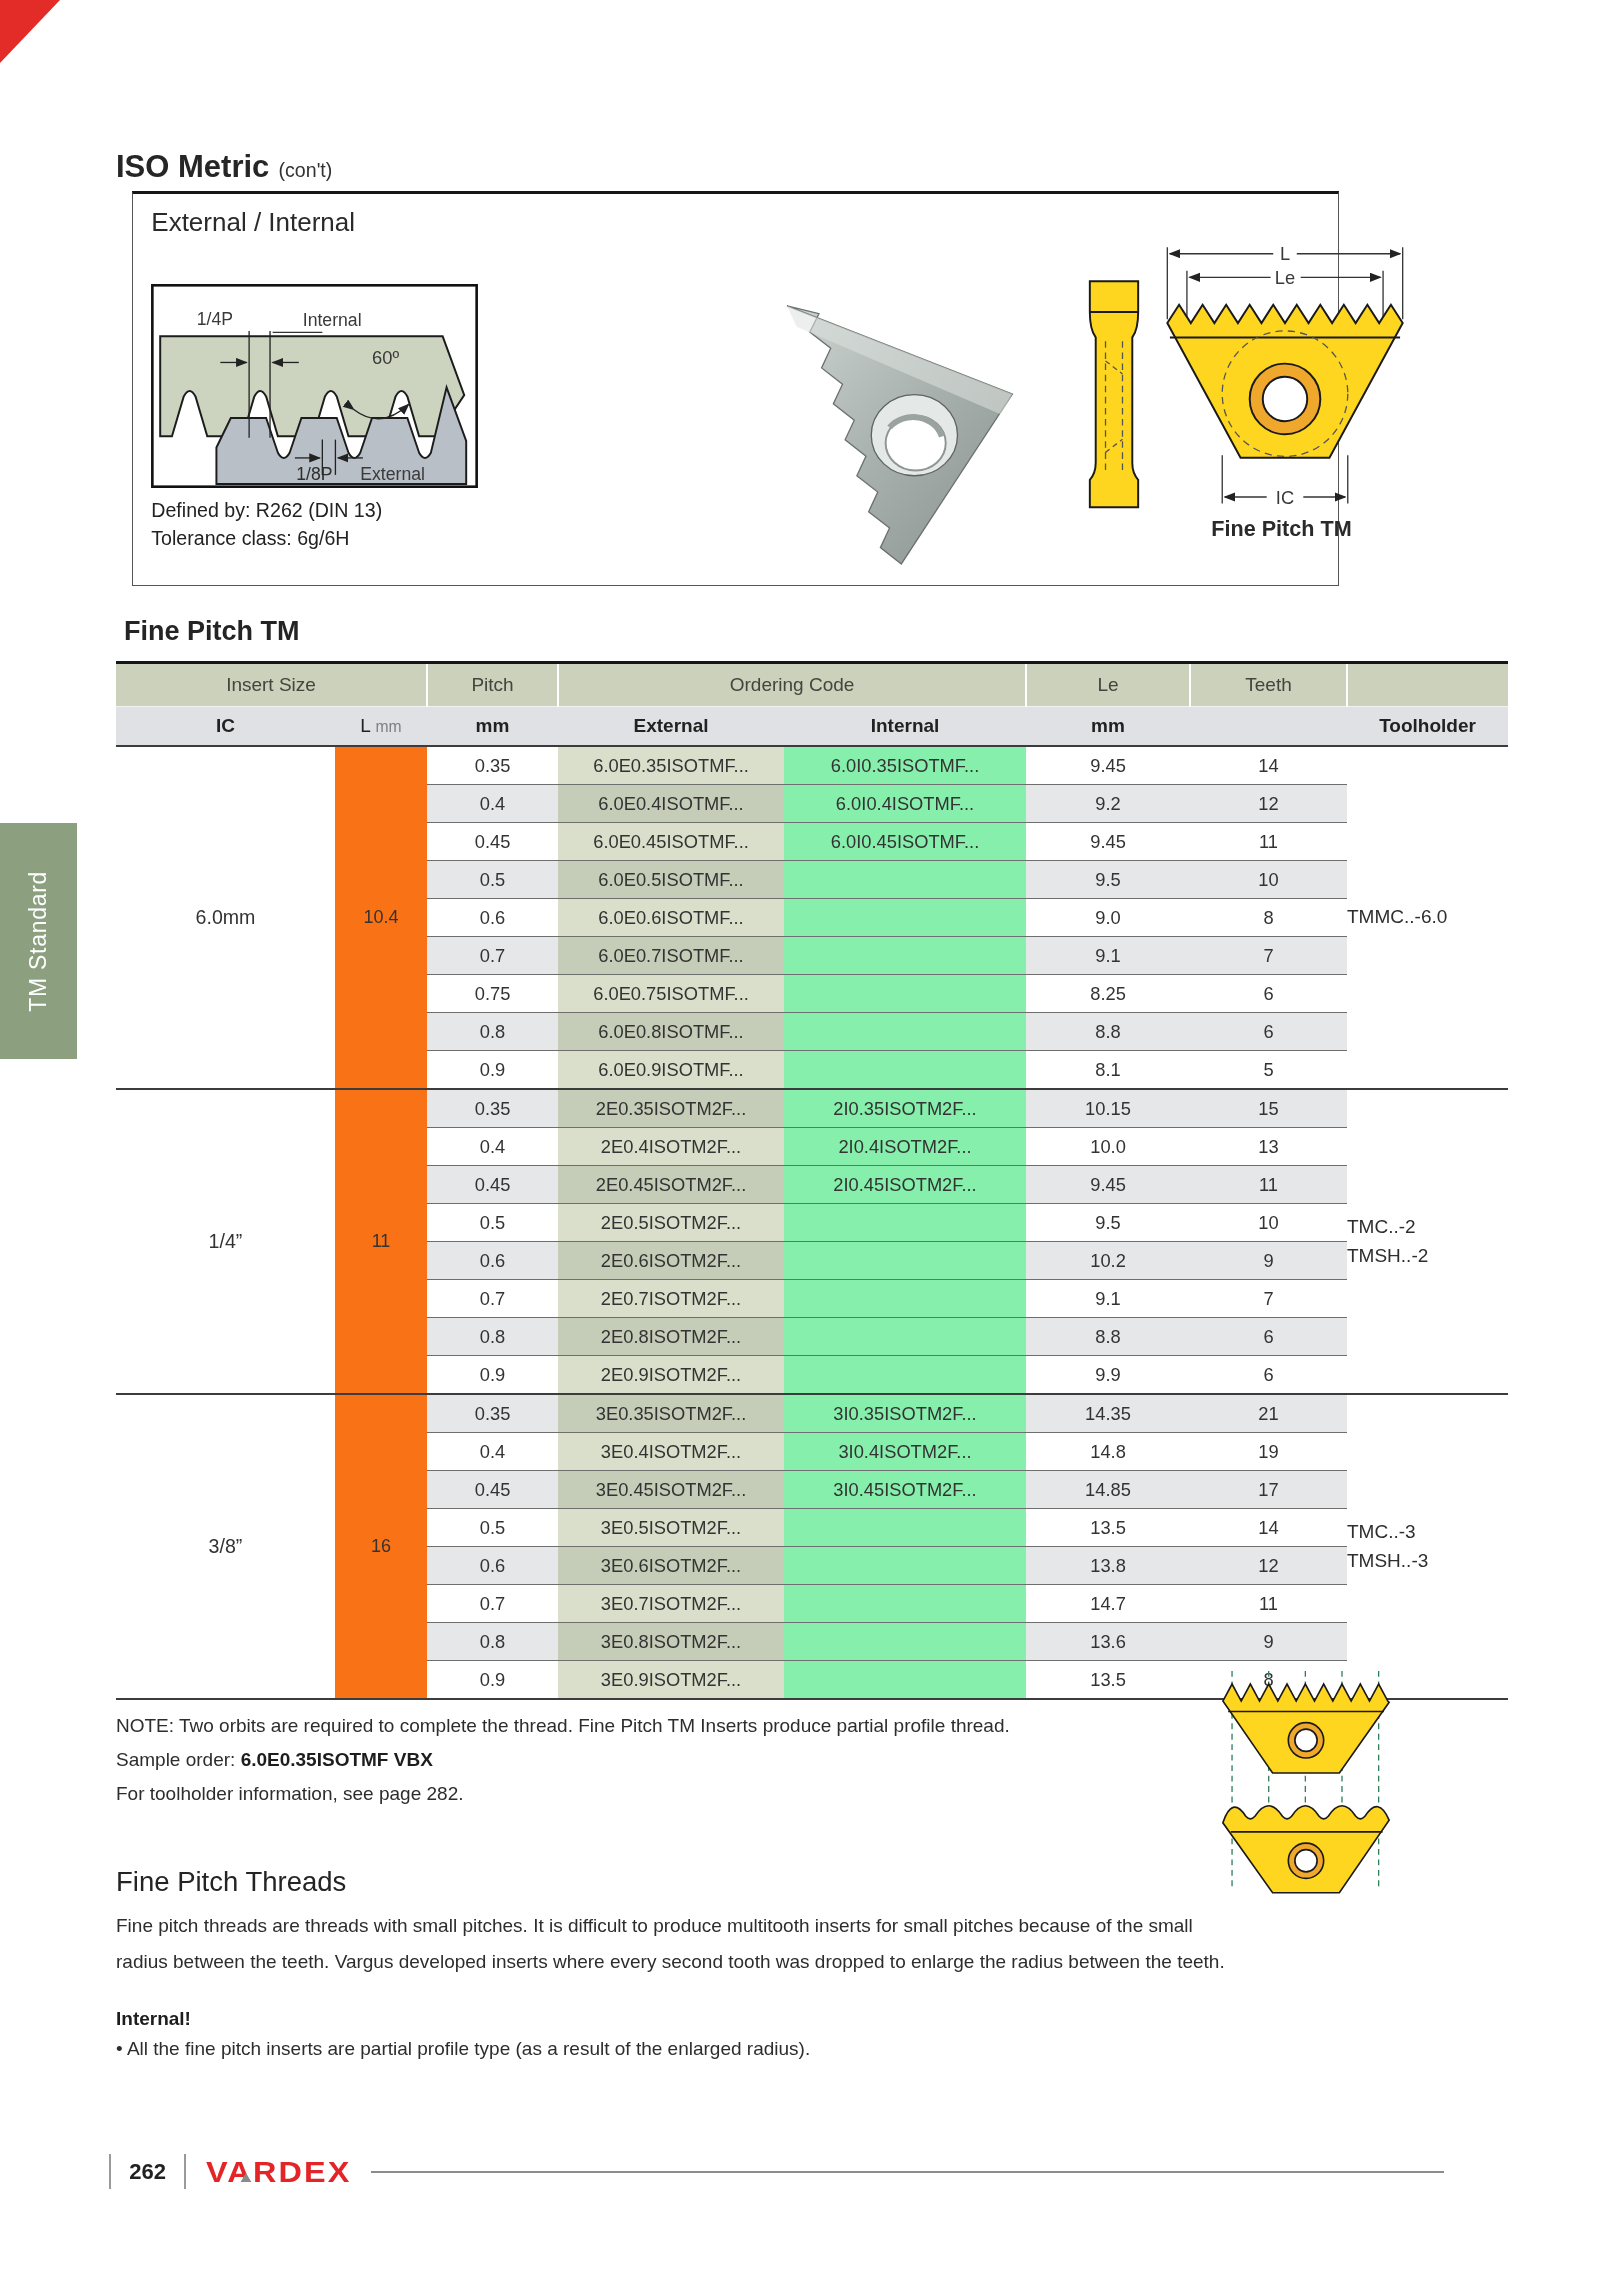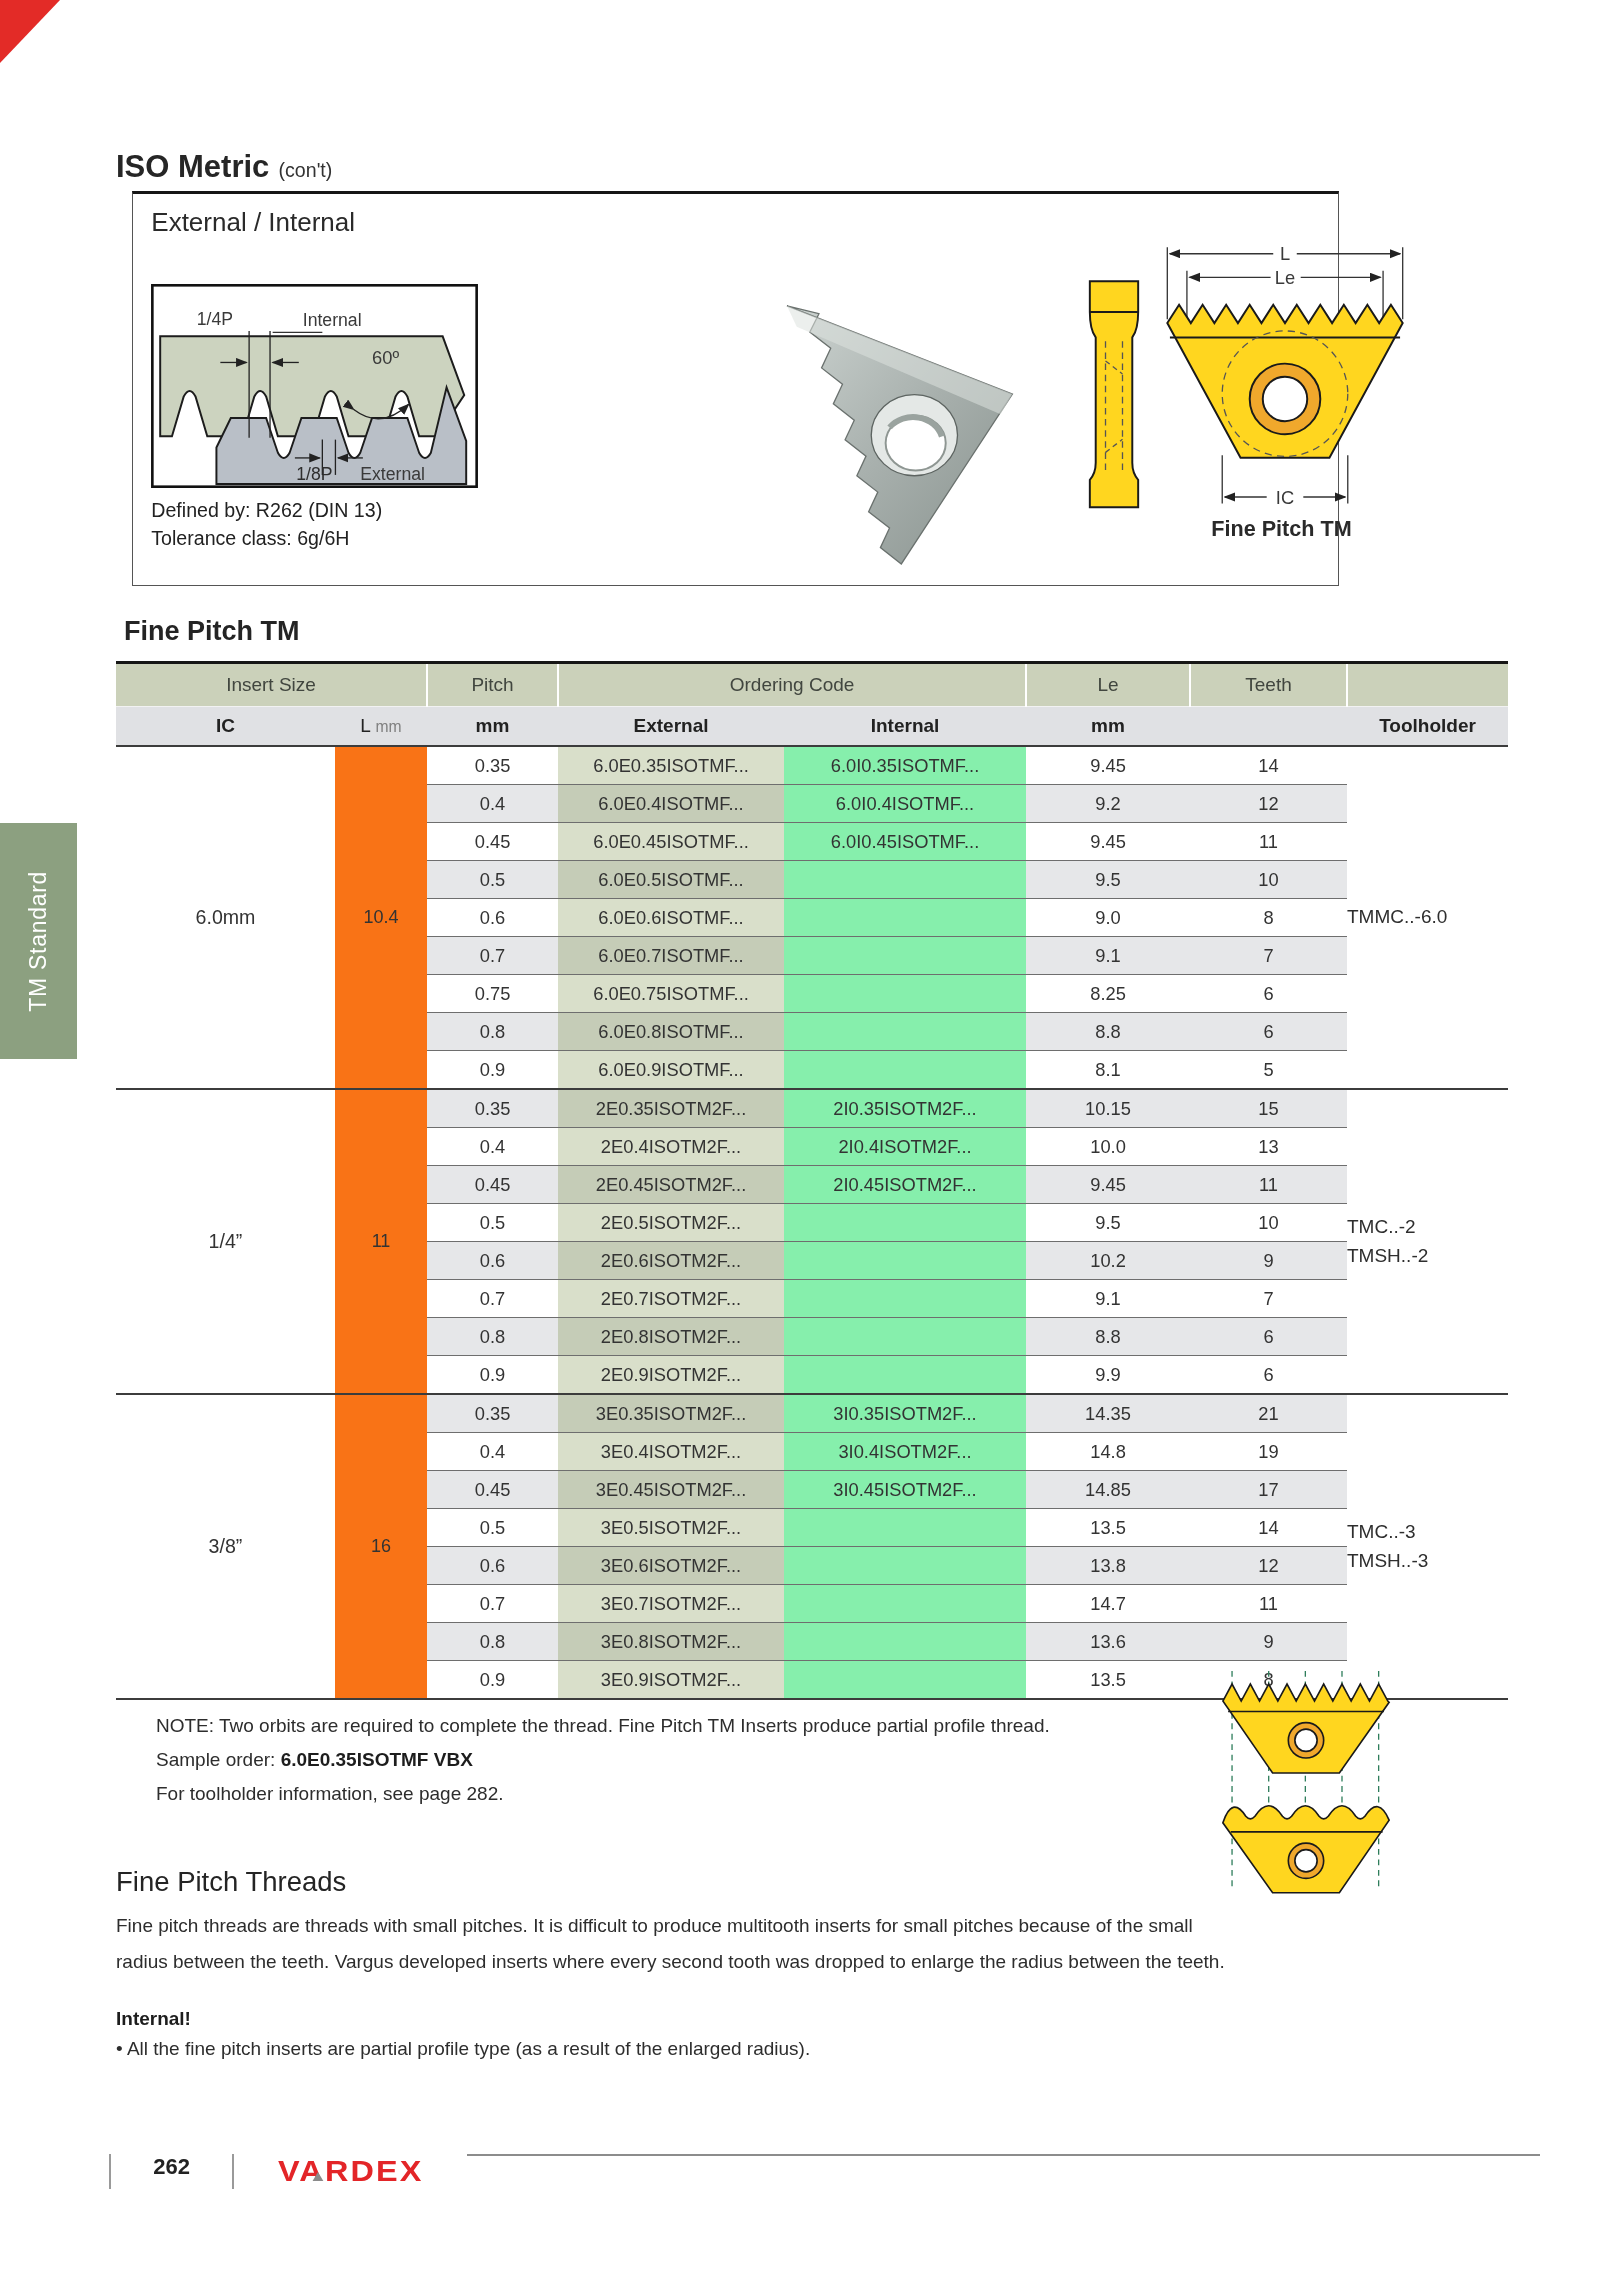--- a/index.html
+++ b/index.html
@@ -48,32 +48,32 @@
   td.c-l{background:#f97316;font-size:18px;}
   td.c-pitch.odd,td.c-le.odd,td.c-teeth.odd{background:#e6e7e9;}
   td.c-ext.even{background:#d9dfca;}
   td.c-ext.odd{background:#c5ccb7;}
   td.c-int{background:#86efac;}
   td.c-tool{background:#fff;text-align:left;padding-left:15.7px;font-size:19px;line-height:1.5;color:#2e2e2e;}
   tr.group-first td{border-top:2px solid #3c3c3c;}
   td.rowline{border-top:1.3px solid #6e6e6e;}
 
   
-  .notes{position:absolute;left:116px;top:1709px;font-size:19px;line-height:34px;color:#2d2d2d;margin-left:40px;}
+  .notes{position:absolute;left:116px;top:1709px;font-size:19px;line-height:34px;color:#2d2d2d;}
   .notes b{font-weight:700;color:#1d1d1d;}
 
   
   .fpt-heading{position:absolute;left:116px;top:1866px;font-size:27.5px;font-weight:400;color:#242424;}
   .fpt-body{position:absolute;left:116px;top:1908px;width:1112px;font-size:19px;line-height:36px;color:#2d2d2d;}
   .fpt-important{position:absolute;left:116px;top:2008px;font-size:19px;font-weight:700;color:#1d1d1d;}
   .fpt-bullet{position:absolute;left:116px;top:2038px;font-size:19px;color:#2d2d2d;}
   .twin-svg{position:absolute;left:1211px;top:1667px;}
 
   
-  .footer{position:absolute;left:109px;top:2154px;display:flex;align-items:flex-start;gap:24px;}
+  .footer{position:absolute;left:109px;top:2154px;display:flex;align-items:center;}
   .vbar{width:2px;height:35px;background:#9a9a9a;}
   .pagenum{font-size:22px;font-weight:700;color:#222;margin:0 18.3px;}
   .logo{position:relative;font-size:30px;font-weight:800;color:#e32528;letter-spacing:2px;margin-left:19.6px;
         transform:scaleX(1.08);transform-origin:left center;}
   .logo-tri{position:absolute;left:32px;top:18.3px;width:0;height:0;
             border-left:5.9px solid transparent;border-right:5.9px solid transparent;
             border-bottom:9.8px solid #8a8a8a;}
   .footer-rule{width:1073px;height:2px;background:#8c8c8c;margin-left:30px;}
 </style>
 </head>

